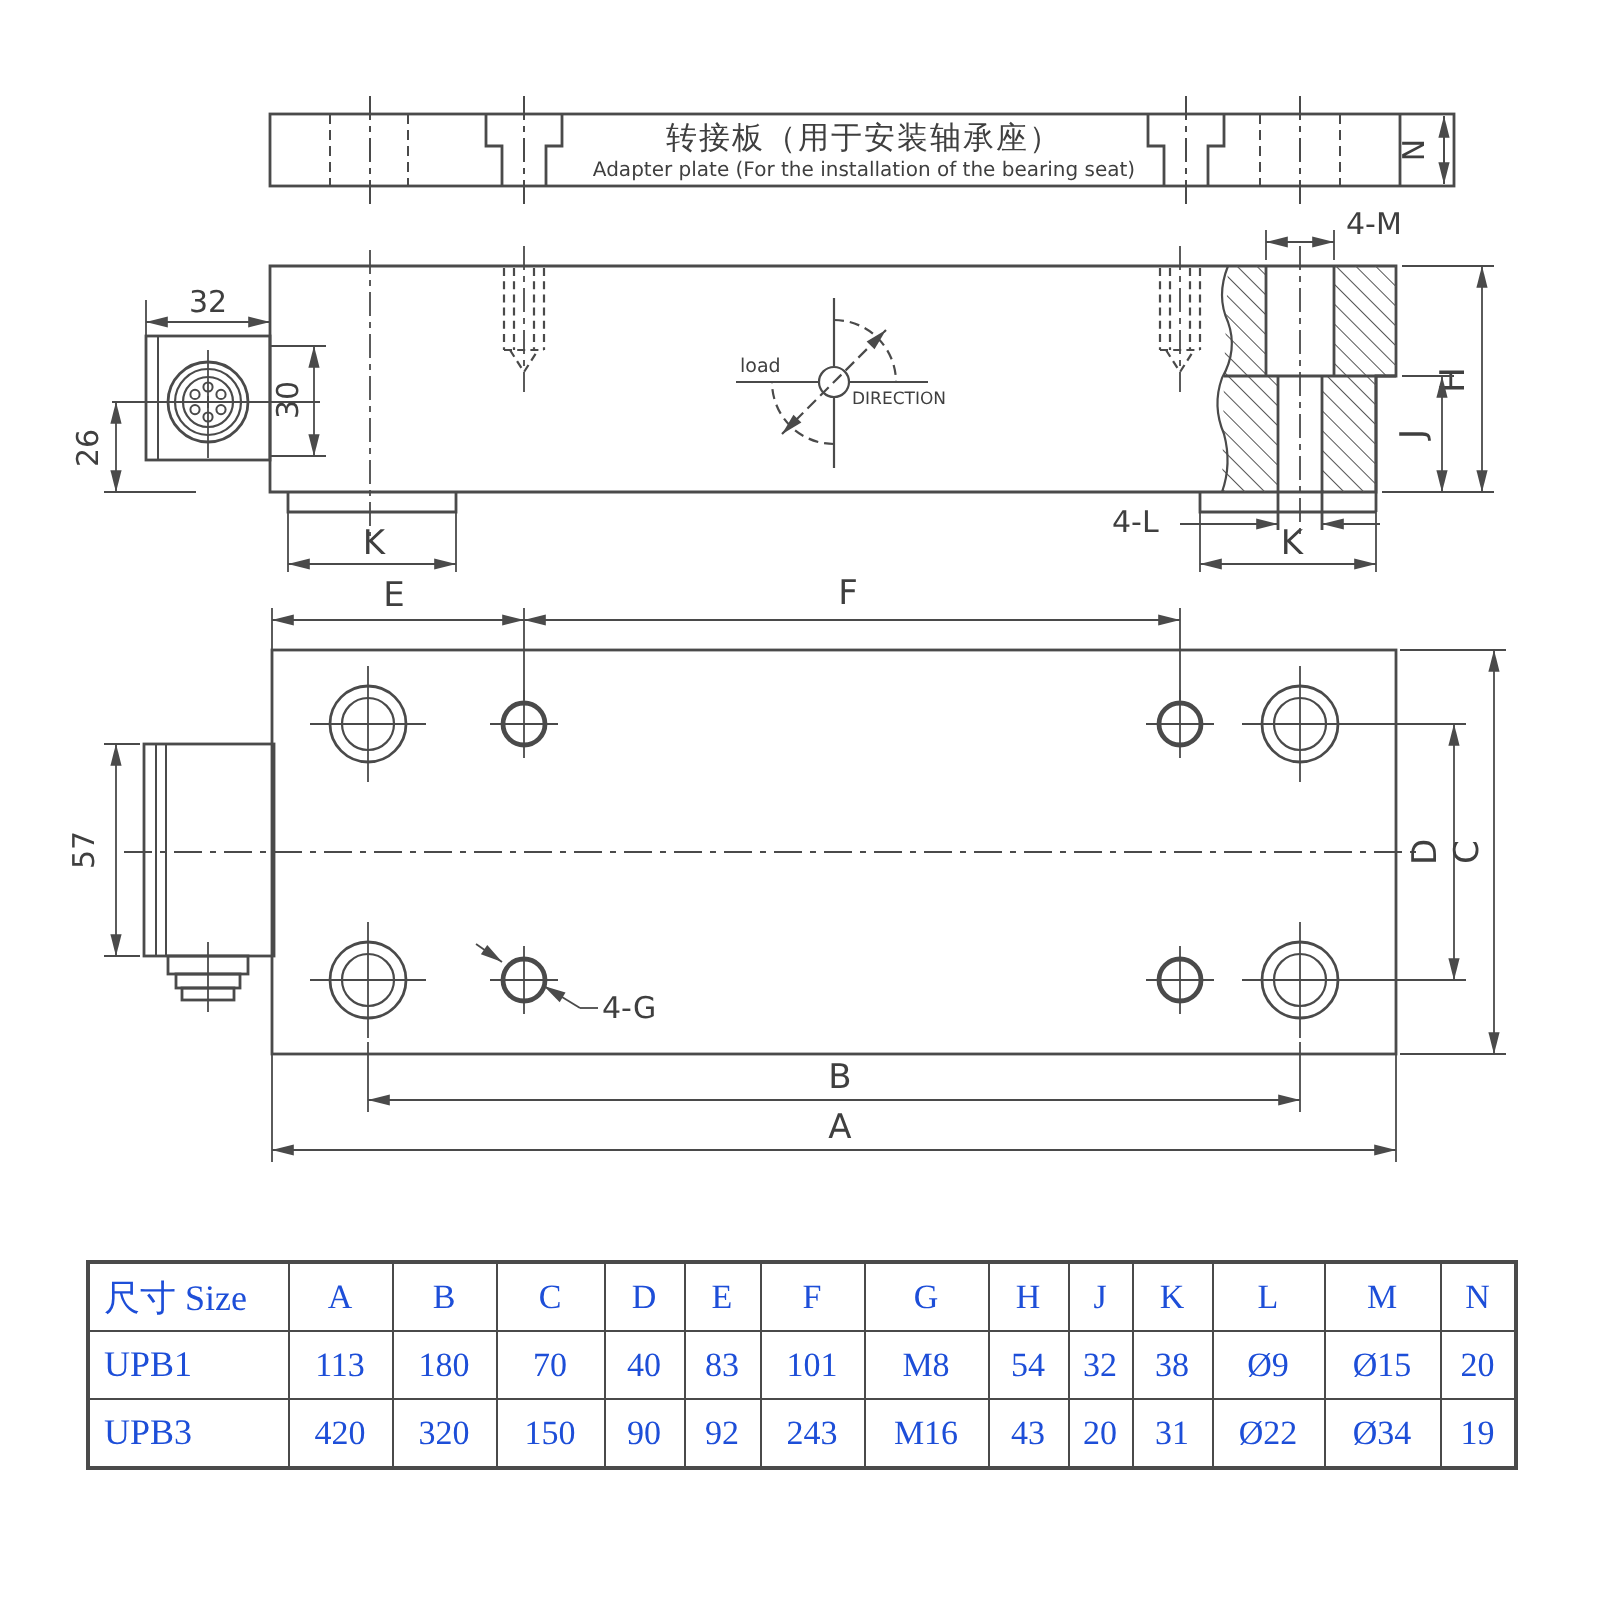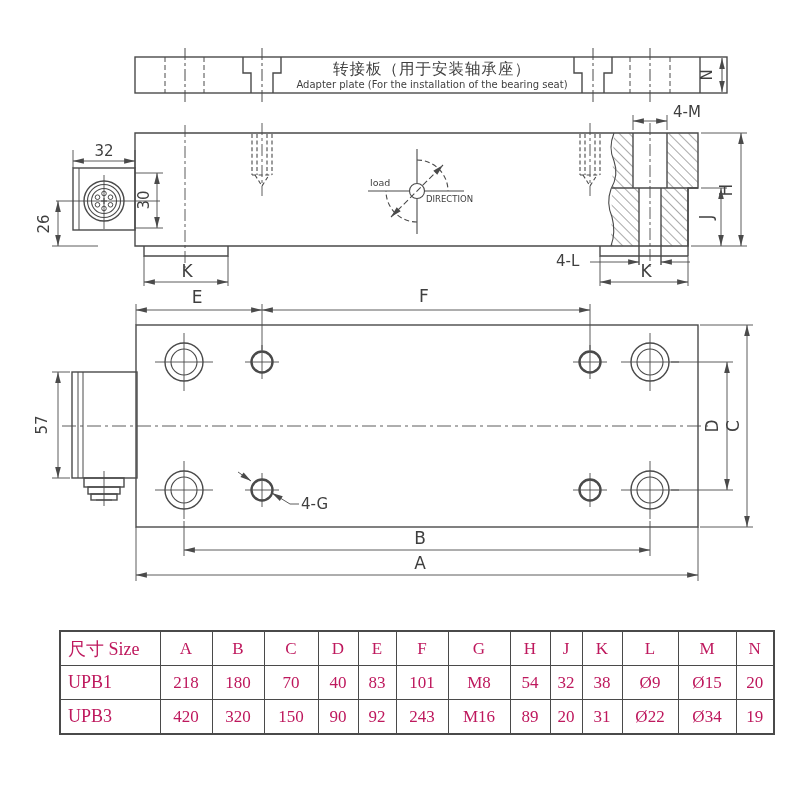--- a/index.html
+++ b/index.html
@@ -7,22 +7,22 @@
          font-family:"DejaVu Sans","Liberation Sans",sans-serif;color:#3a3a3a;}
   svg text{fill:#3f3f3f;font-family:"DejaVu Sans","Liberation Sans",sans-serif;}
   .t-cn{font-size:15.5px;letter-spacing:1px;}
   .t-en{font-size:10px;}
   .dim{font-size:15px;}
   .dimL{font-size:17px;}
   .tiny{font-size:9.5px;}
   .tiny2{font-size:8.5px;}
   
   #size-table{position:absolute;left:43px;top:630px;border-collapse:collapse;
-      font-family:"Liberation Serif","DejaVu Serif",serif;font-size:17px;color:#be185d;
-      table-layout:fixed;margin-left:16px;}
+      font-family:"Liberation Serif","DejaVu Serif",serif;font-size:17px;color:#1d4ed8;
+      table-layout:fixed;}
   #size-table td,#size-table th{border:1px solid #4a4a4a;height:33px;text-align:center;
       font-weight:normal;padding:0;overflow:hidden;white-space:nowrap;}
   #size-table{border:2px solid #4a4a4a;}
   #size-table .first{text-align:left;padding-left:7px;font-size:18px;}
 </style>
 </head>
 <body>
 
 <div id="stage">
 
@@ -328,21 +328,21 @@
     <th>G</th>
     <th>H</th>
     <th>J</th>
     <th>K</th>
     <th>L</th>
     <th>M</th>
     <th>N</th>
   </tr>
   <tr>
     <td class="first">UPB1</td>
-    <td>218</td>
+    <td>113</td>
     <td>180</td>
     <td>70</td>
     <td>40</td>
     <td>83</td>
     <td>101</td>
     <td>M8</td>
     <td>54</td>
     <td>32</td>
     <td>38</td>
     <td>Ø9</td>
@@ -351,21 +351,21 @@
   </tr>
   <tr>
     <td class="first">UPB3</td>
     <td>420</td>
     <td>320</td>
     <td>150</td>
     <td>90</td>
     <td>92</td>
     <td>243</td>
     <td>M16</td>
-    <td>89</td>
+    <td>43</td>
     <td>20</td>
     <td>31</td>
     <td>Ø22</td>
     <td>Ø34</td>
     <td>19</td>
   </tr>
 </tbody>
     </table>
 
 </div>

